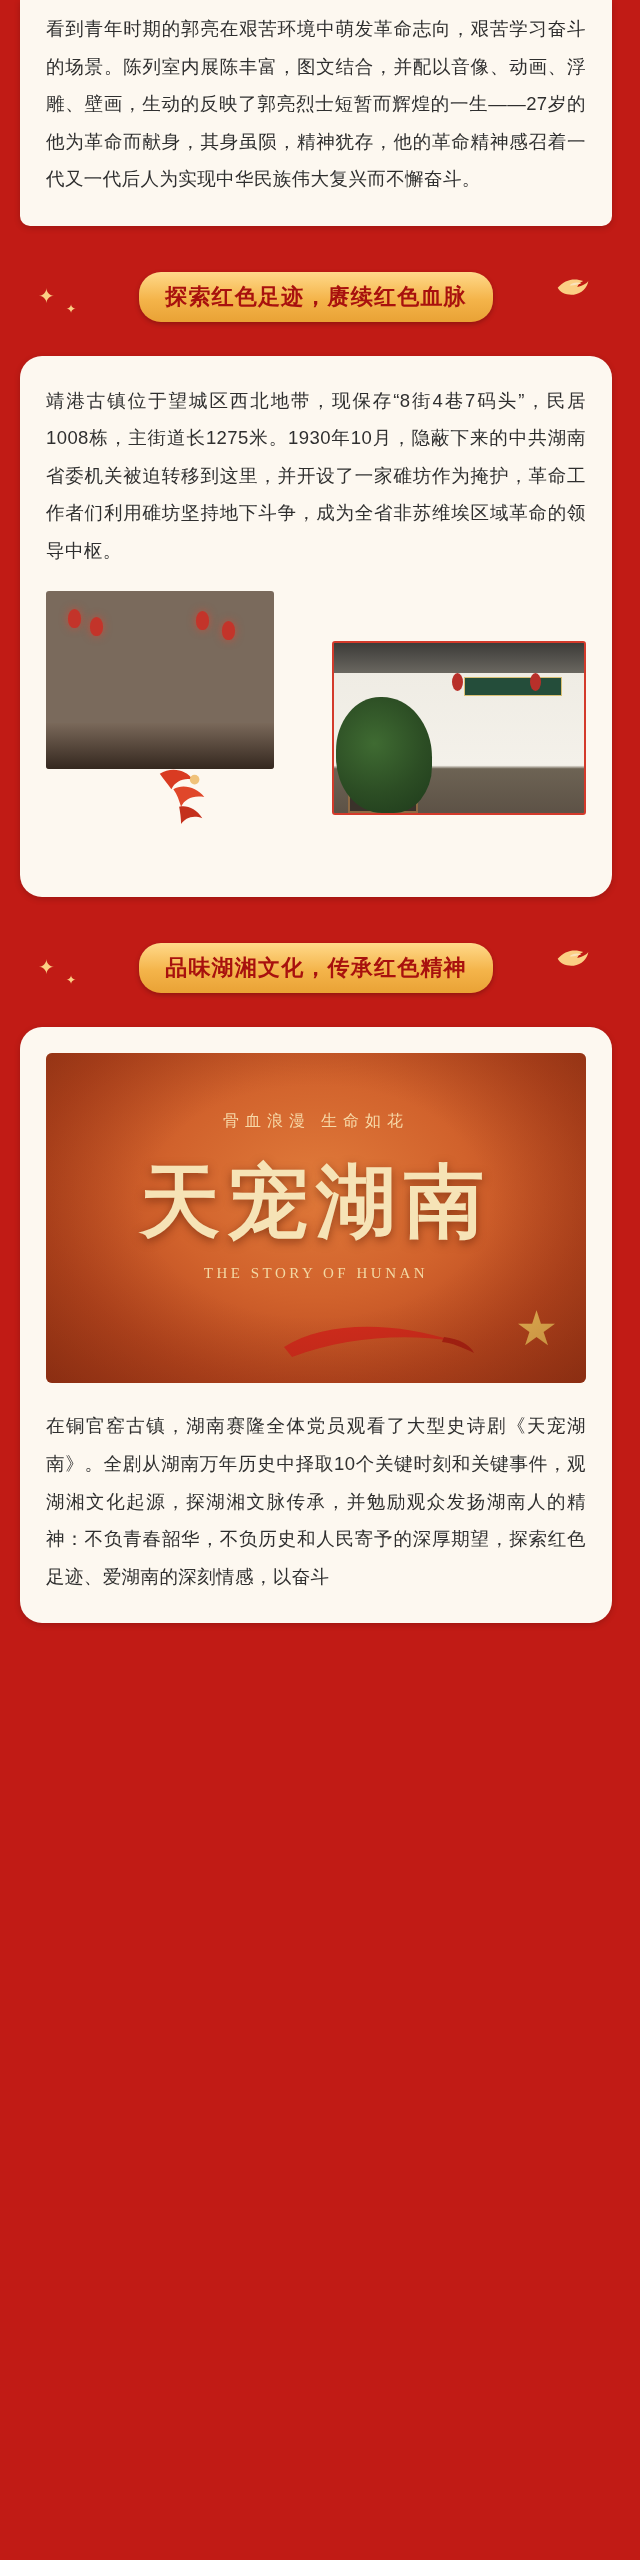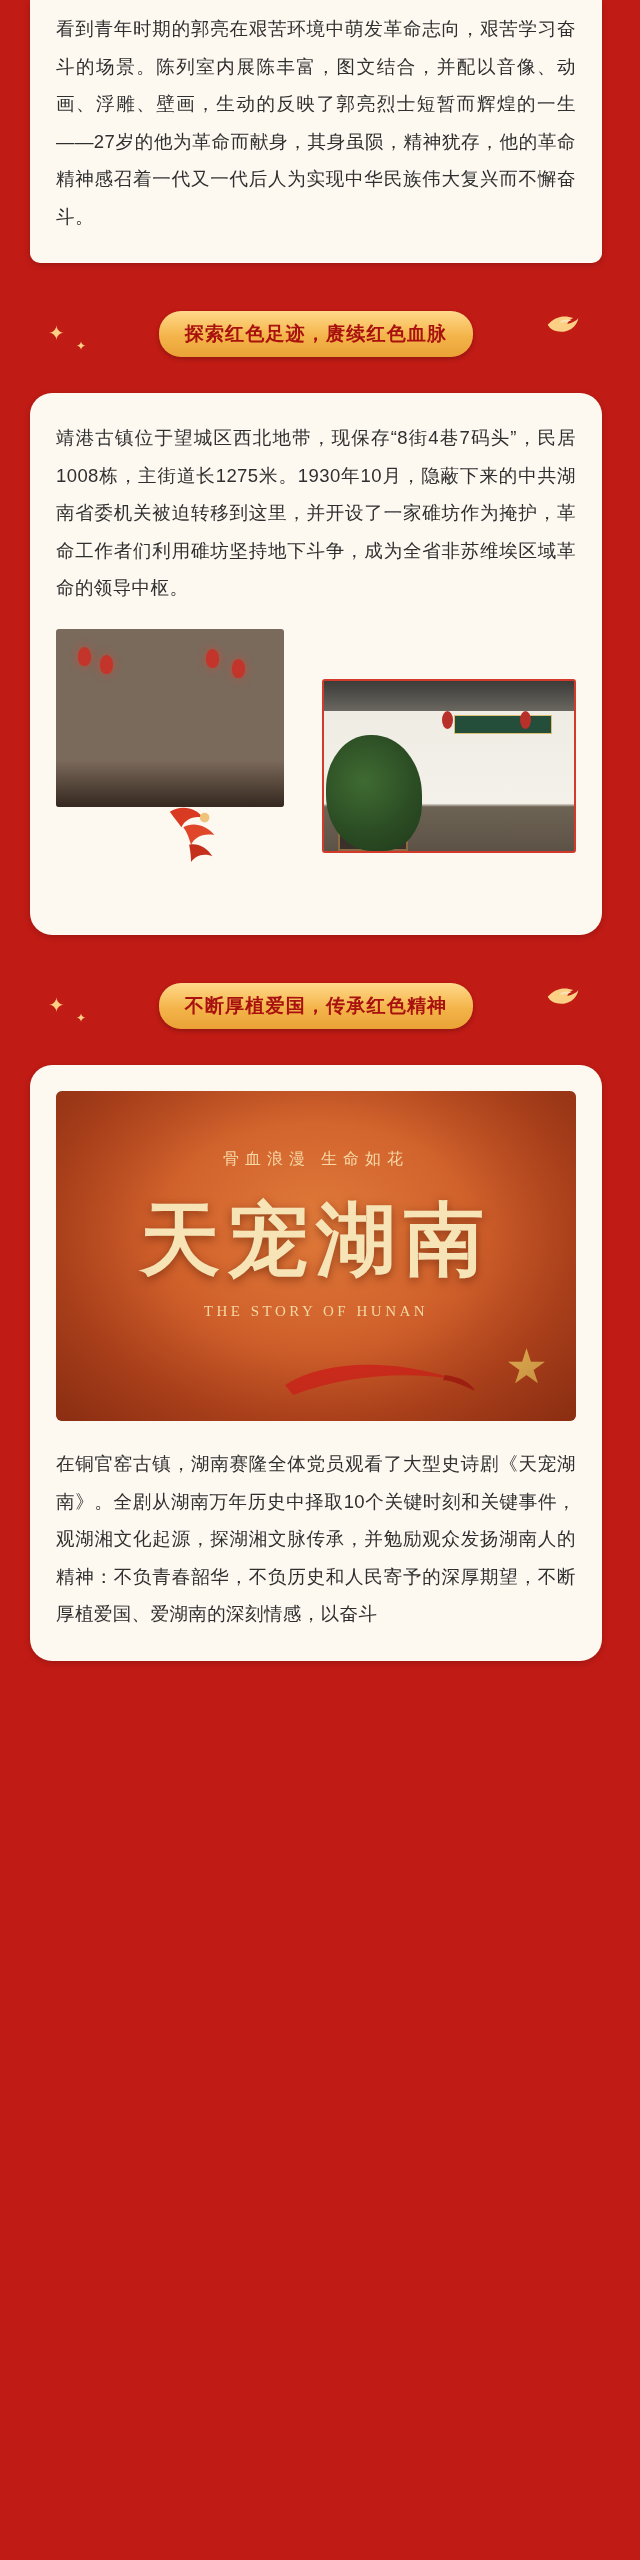--- a/index.html
+++ b/index.html
@@ -15,21 +15,21 @@
     color: #333;
     -webkit-font-smoothing: antialiased;
   }
   .page {
     width: 632px;
     min-height: 2560px;
     background: #c11b15;
     position: relative;
     overflow: hidden;
     box-sizing: border-box;
-    padding: 0 30px;
+    padding: 0 20px;
   }
 
   
   .card {
     background: #fdf8f0;
     border-radius: 22px;
     box-sizing: border-box;
     padding: 26px 26px 28px 26px;
     margin: 0 0 34px 0;
     box-shadow: 0 2px 6px rgba(0,0,0,.18);
@@ -54,21 +54,21 @@
     position: relative;
     height: 74px;
     margin: 0 0 22px 0;
     display: flex;
     align-items: center;
     justify-content: center;
   }
   .ribbon {
     background: linear-gradient(180deg, #ffd98a 0%, #f4b44a 55%, #e9a235 100%);
     color: #a8110e;
-    font-size: 19px;
+    font-size: 22px;
     font-weight: bold;
     letter-spacing: 1.2px;
     padding: 10px 26px;
     border-radius: 22px;
     box-shadow: 0 2px 5px rgba(0,0,0,.25);
     white-space: nowrap;
     font-family: "Liberation Sans", sans-serif;
   }
   .spark {
     position: absolute;
@@ -272,33 +272,33 @@
 
   </div>
 
   <div class="section-head">
     <span class="spark s1">✦</span>
     <span class="spark s2">✦</span>
     <svg class="dove" viewBox="0 0 40 30">
       <path d="M2 16 C10 6 22 4 32 8 C28 10 26 12 25 15 C31 14 36 11 38 8 C37 16 30 23 21 24 C13 25 5 22 2 16 Z" fill="#ffd98a"></path>
       <path d="M16 13 C20 9 26 9 30 11 C25 12 20 14 16 13 Z" fill="#ffeec4"></path>
     </svg>
-    <div class="ribbon">不断厚植爱国，传承红色精神</div>
+    <div class="ribbon">品味湖湘文化，传承红色精神</div>
   </div>
 
   <div class="card">
 
     <div class="poster">
       <div class="p-sub">骨血浪漫 生命如花</div>
       <div class="p-title">天宠湖南</div>
       <div class="p-en">THE STORY OF HUNAN</div>
       <svg class="silk" viewBox="0 0 190 54">
         <path d="M0 40 C40 14 110 14 170 34 C120 26 60 30 8 50 Z" fill="#cf2b1c"></path>
         <path d="M160 30 C176 32 186 38 190 46 C178 40 168 36 158 35 Z" fill="#a81f12"></path>
       </svg>
       <div class="star">★</div>
       <div class="vignette"></div>
     </div>
 
-    <p class="para">在铜官窑古镇，湖南赛隆全体党员观看了大型史诗剧《天宠湖南》。全剧从湖南万年历史中择取10个关键时刻和关键事件，观湖湘文化起源，探湖湘文脉传承，并勉励观众发扬湖南人的精神：不负青春韶华，不负历史和人民寄予的深厚期望，不断厚植爱国、爱湖南的深刻情感，以奋斗</p>
+    <p class="para">在铜官窑古镇，湖南赛隆全体党员观看了大型史诗剧《天宠湖南》。全剧从湖南万年历史中择取10个关键时刻和关键事件，观湖湘文化起源，探湖湘文脉传承，并勉励观众发扬湖南人的精神：不负青春韶华，不负历史和人民寄予的深厚期望，探索红色足迹、爱湖南的深刻情感，以奋斗</p>
   </div>
 
 </div>
 
 </body></html>

